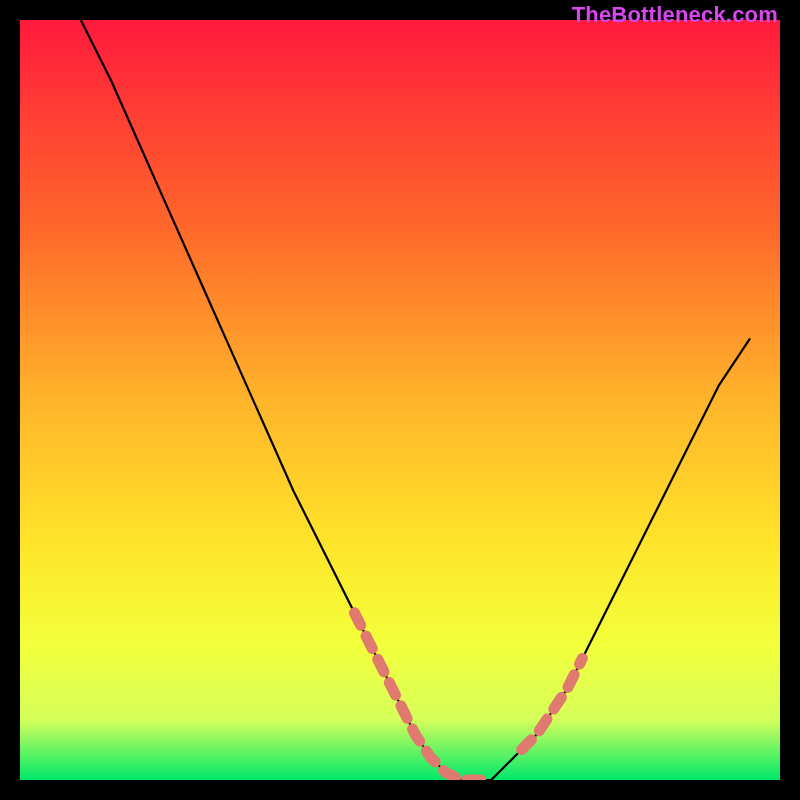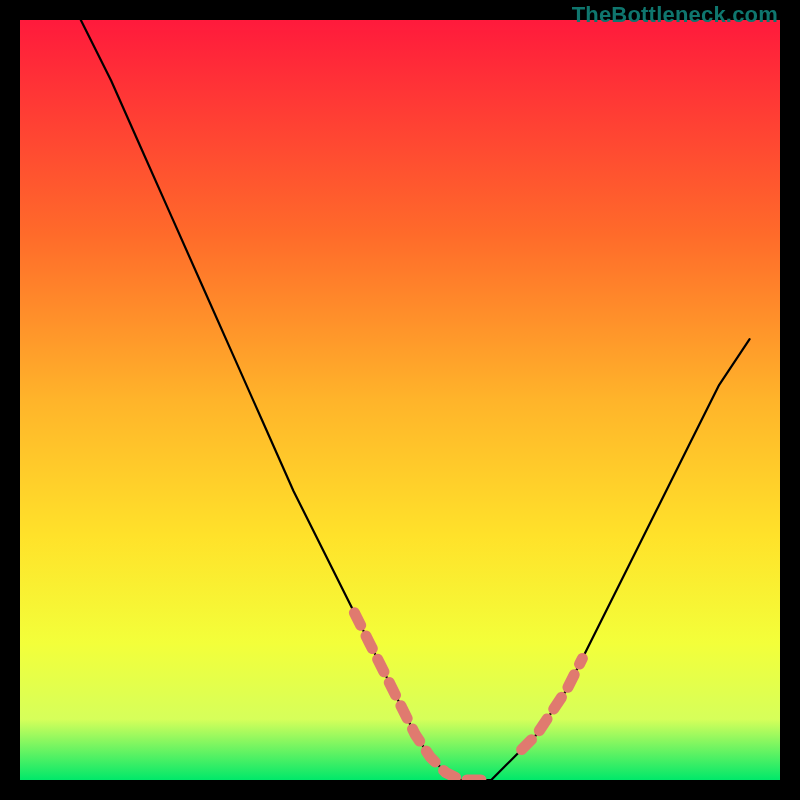--- a/index.html
+++ b/index.html
@@ -16,21 +16,21 @@
     left: 20px;
     top: 20px;
     width: 760px;
     height: 760px;
     background: #000;
   }
   .watermark {
     position: absolute;
     top: 2px;
     right: 22px;
-    color: #0f766e;
+    color: #d946ef;
     font-size: 22px;
     font-weight: bold;
     letter-spacing: 0.2px;
     z-index: 10;
   }
   svg {
     display: block;
   }
 </style>
 </head>

